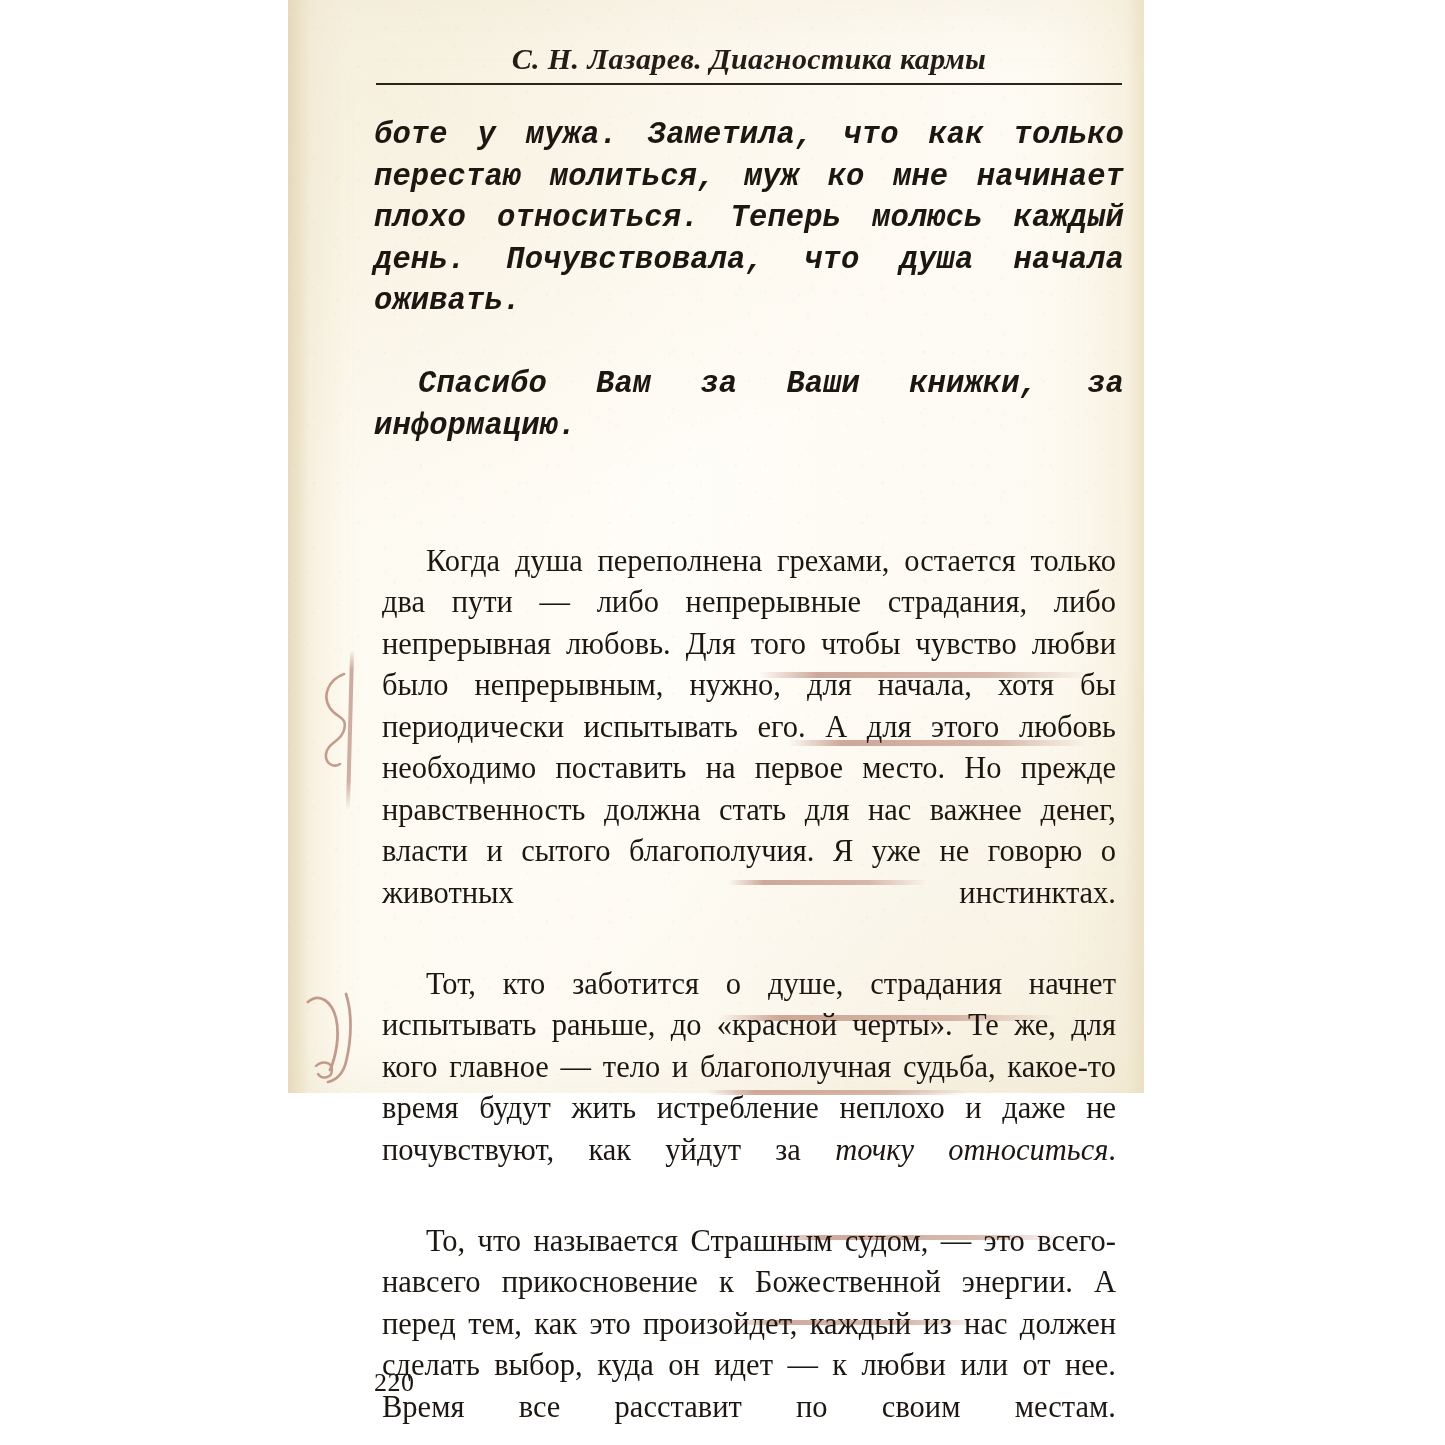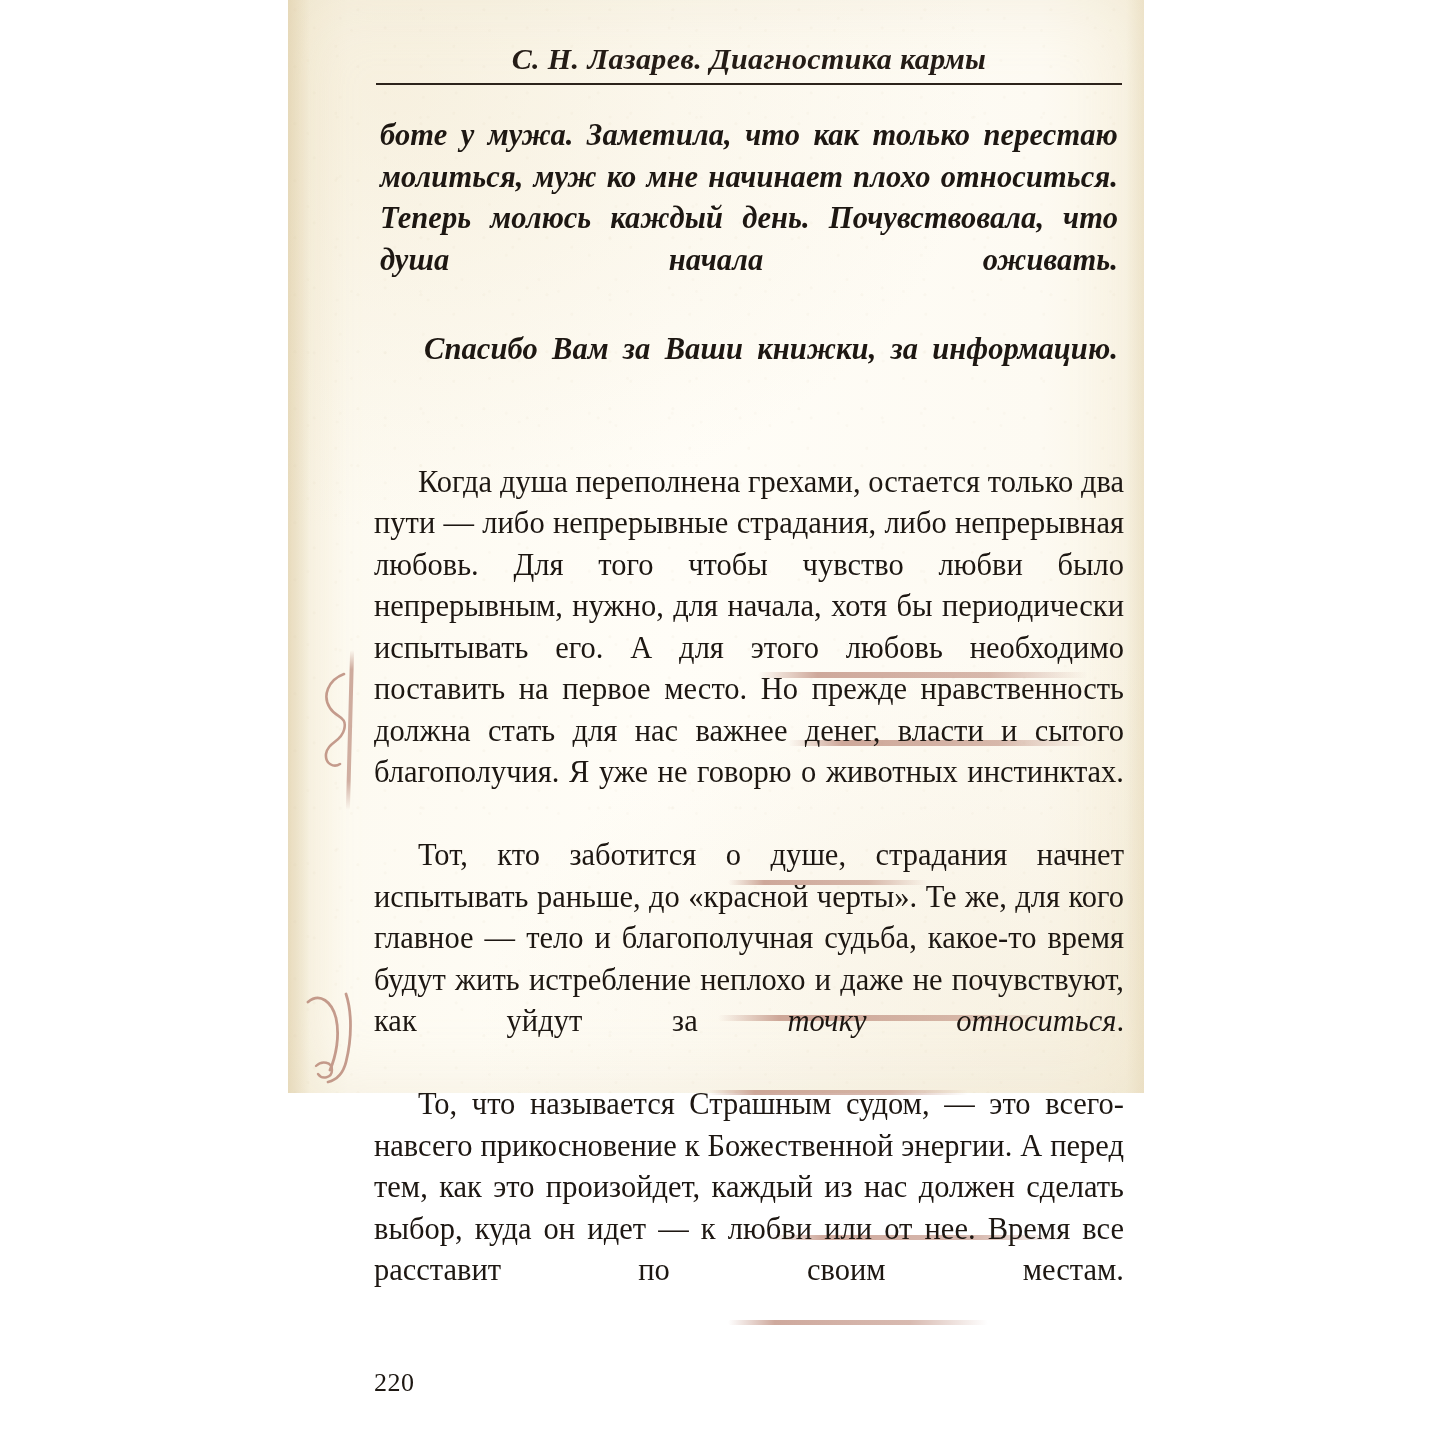--- a/index.html
+++ b/index.html
@@ -103,29 +103,30 @@
   .body {
     margin-top: 30px;
     color: #1d1712;
     font-size: 30.5px;
     line-height: 41.5px;
     text-align: justify;
     text-justify: inter-word;
     hyphens: manual;
   }
   p.para {
+    margin: 8px;
+    text-indent: 44px;
+  }
+  p.letter {
     margin: 0;
-    text-indent: 44px;
-  }
-  p.letter {
-    margin: 6px;
     font-style: italic;
     font-weight: 700;
     text-indent: 0;
     letter-spacing: .1px;
+    font-family: Liberation Mono, monospace;
   }
   p.letter.indent { text-indent: 44px; }
   .gap-block { height: 44px; }
   em.ital { font-style: italic; font-weight: 400; }
 
   
   p.para::after, p.letter::after { content: ""; display: inline-block; width: 100%; }
 
   
   .folio {

